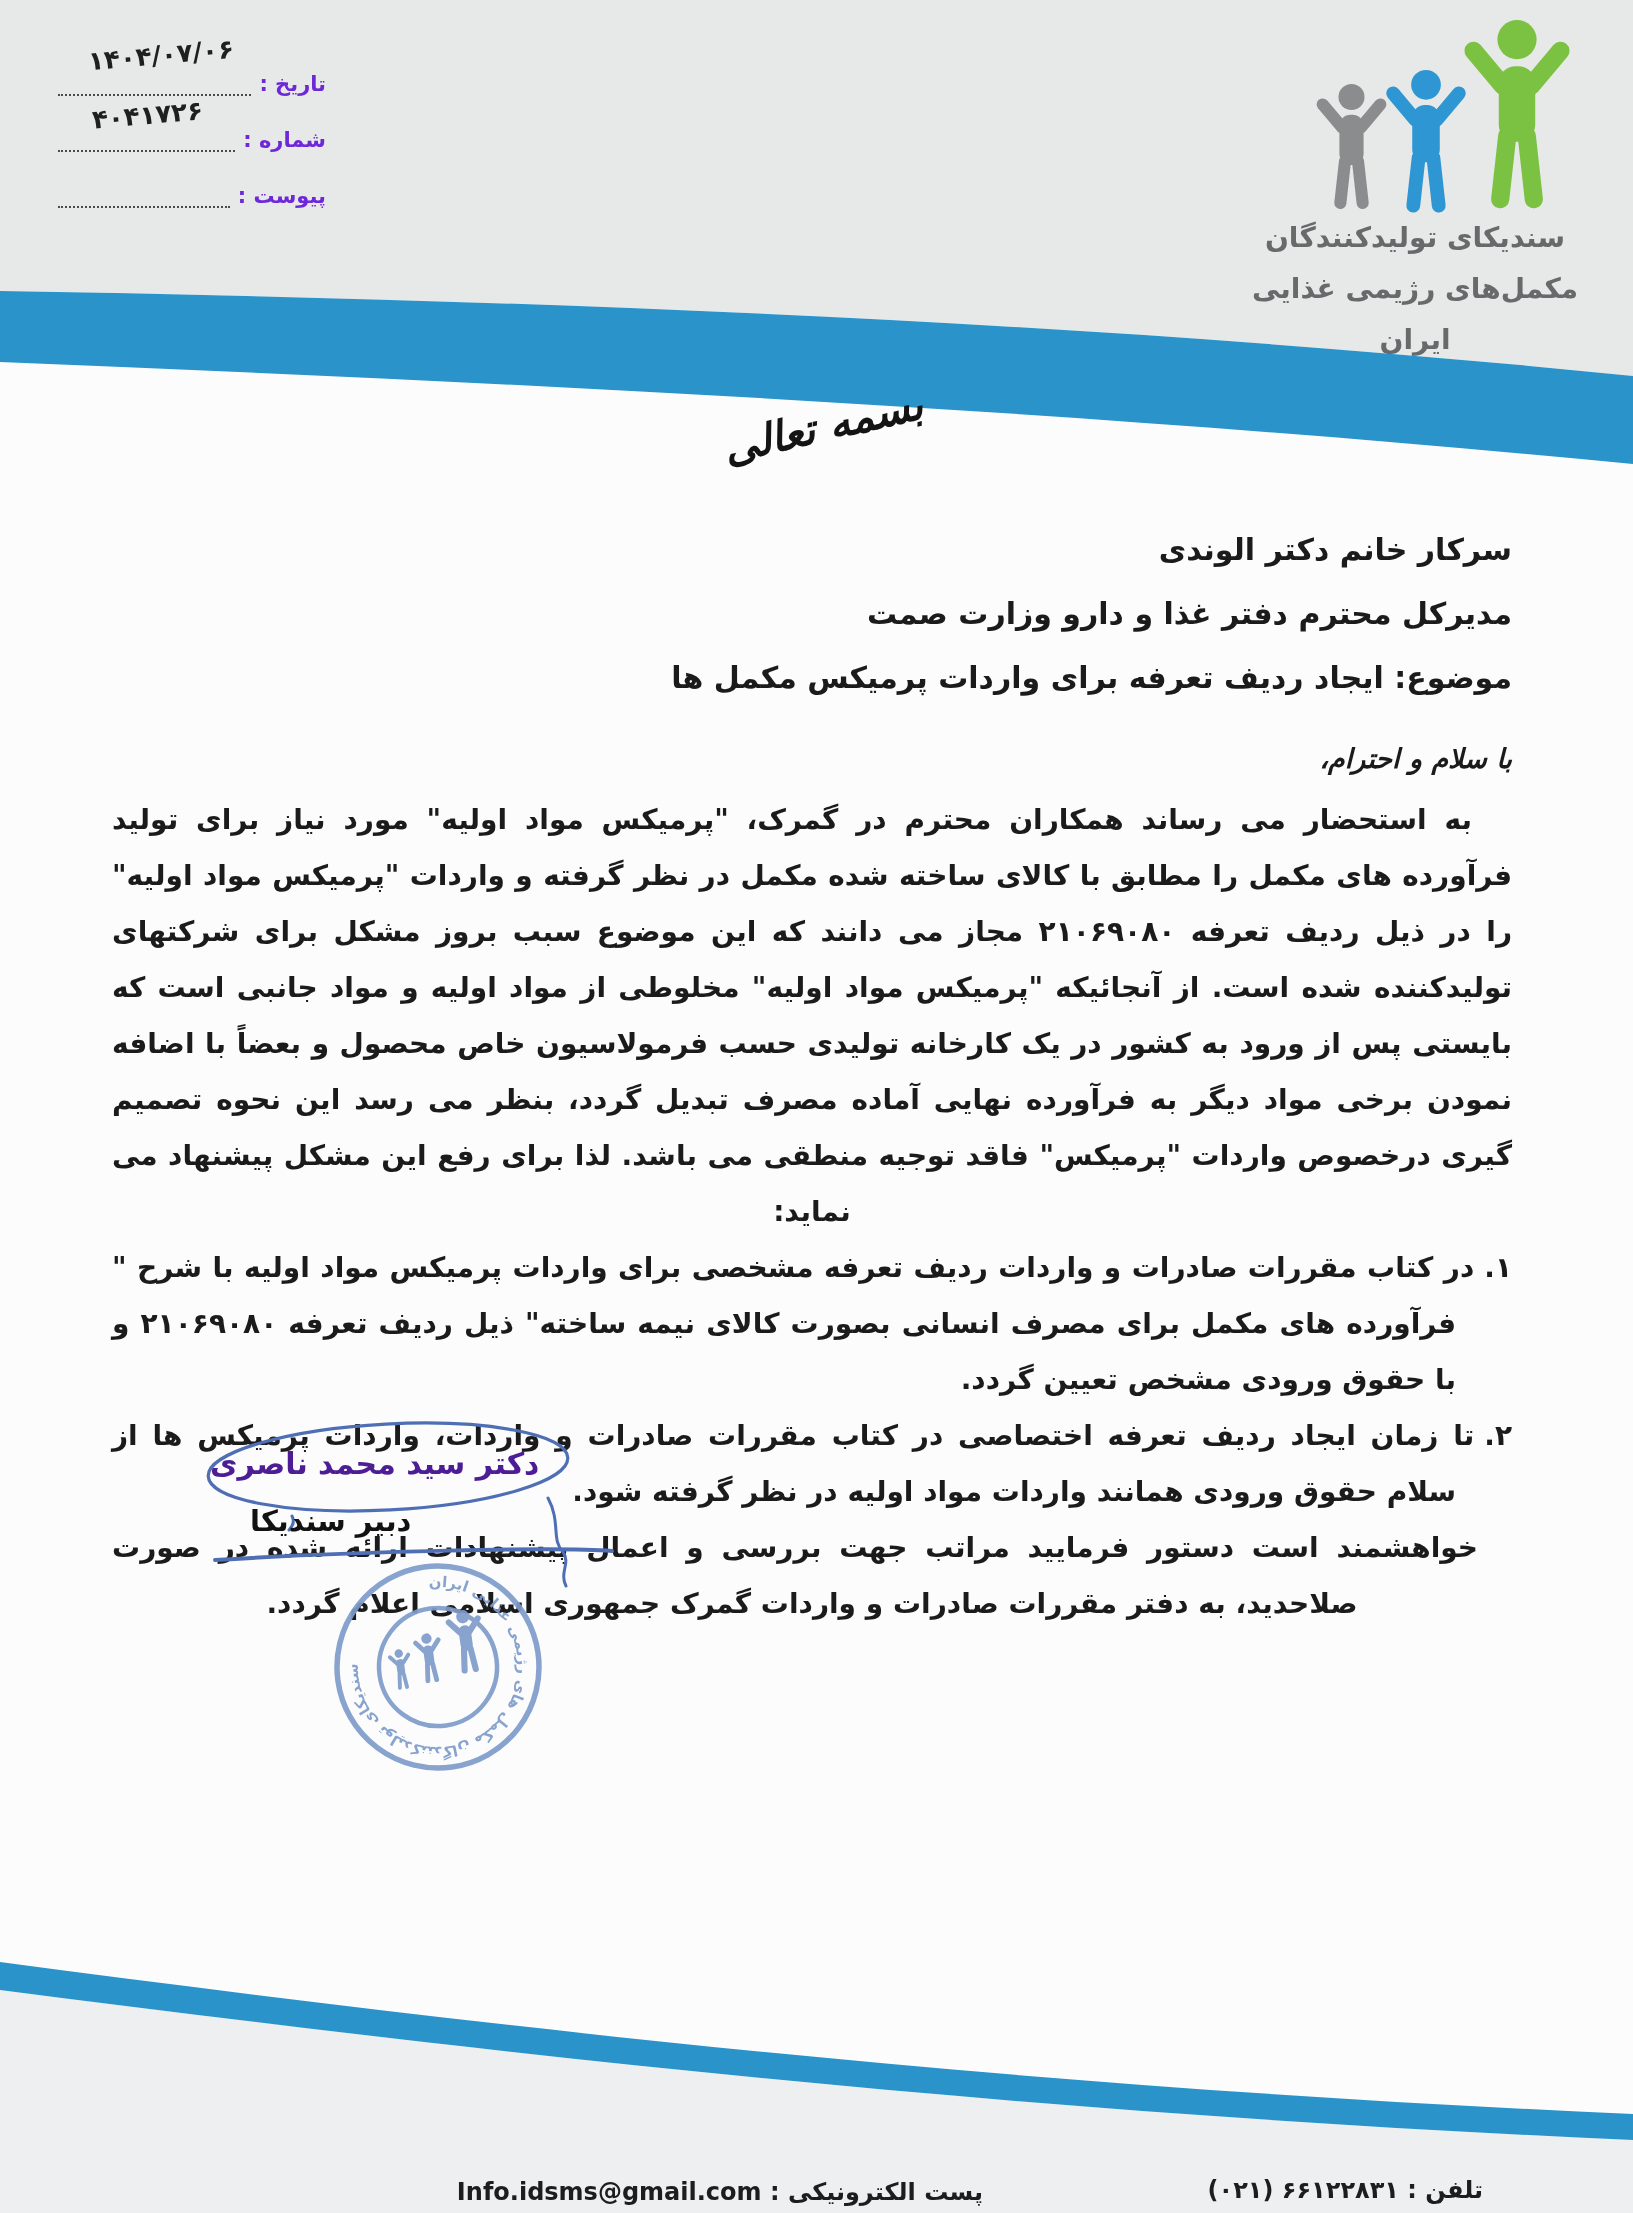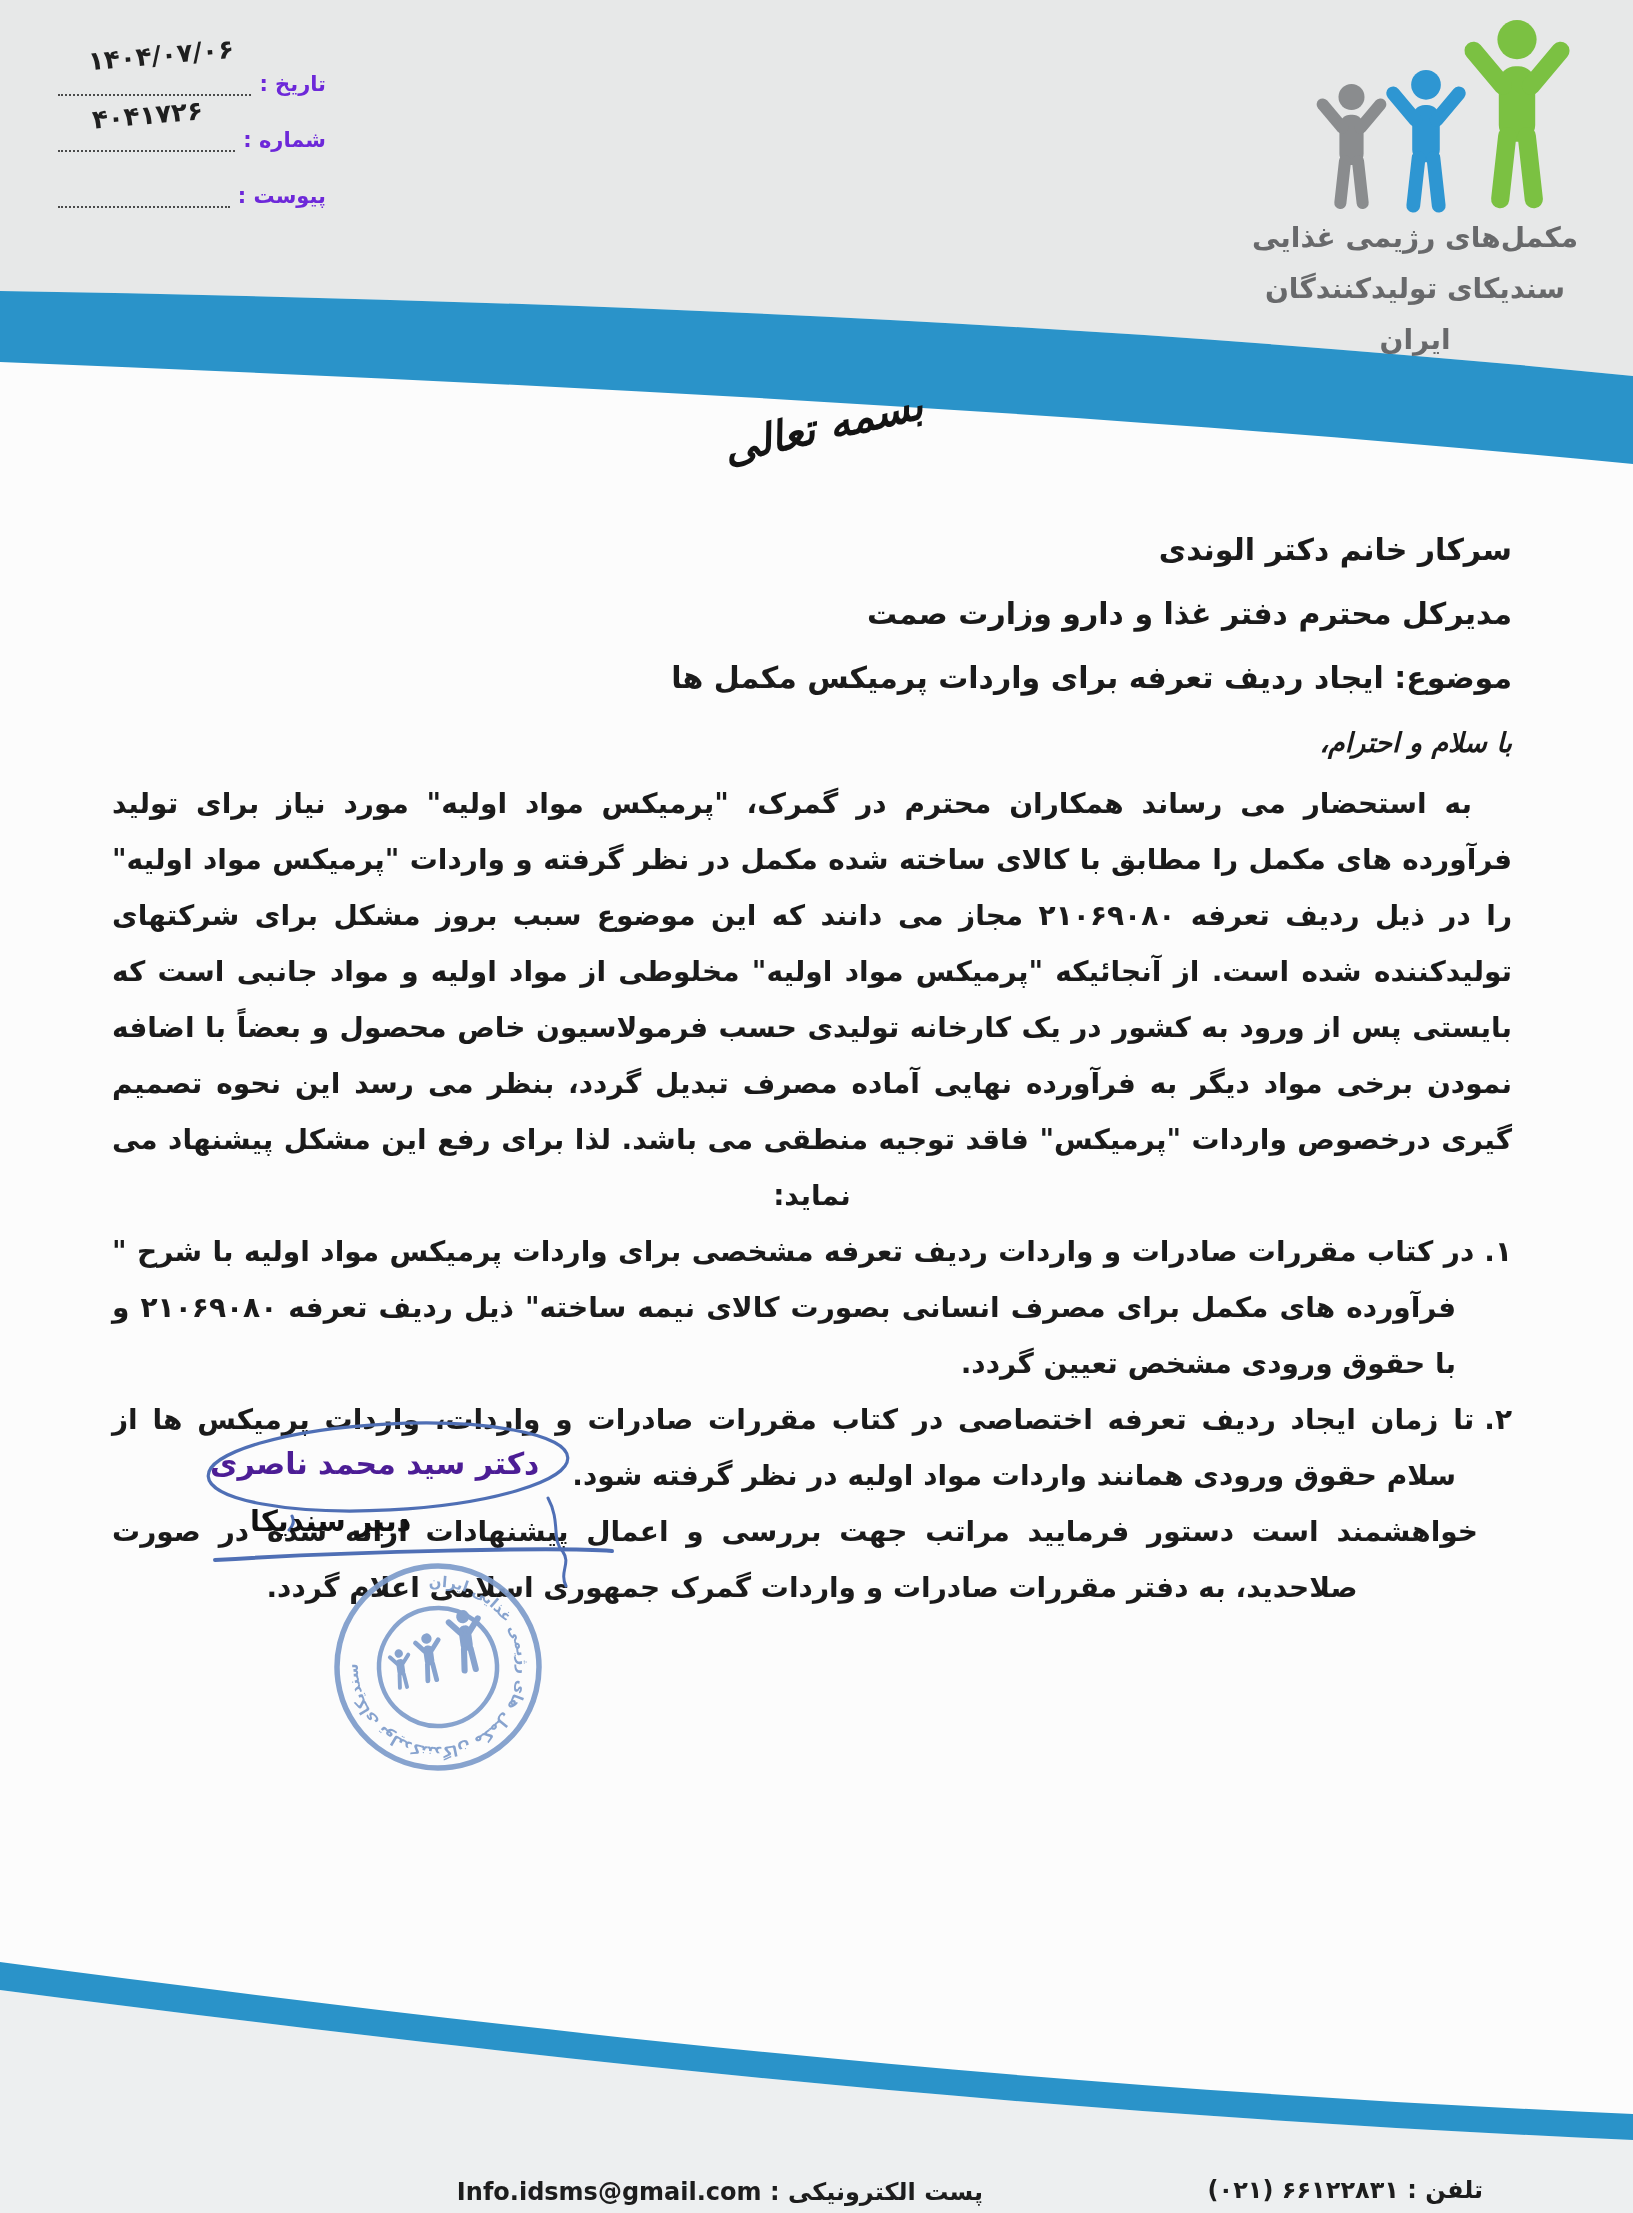--- a/index.html
+++ b/index.html
@@ -19,21 +19,21 @@
   .orgname{position:absolute;left:1235px;top:212px;width:360px;text-align:center;
            font-weight:bold;font-size:28px;line-height:51px;color:#68696b;}
 
   
   .besmele{position:absolute;left:688px;top:402px;width:270px;text-align:center;
            font-size:42px;font-weight:bold;font-style:italic;color:#141414;transform:rotate(-13deg);}
 
   
   .body-block{position:absolute;top:530px;right:121px;left:112px;direction:rtl;color:#1b1b1b;}
   .addr{font-size:30px;font-weight:bold;line-height:40px;margin-bottom:24px;}
-  .addr.last{margin-bottom:28px;}
+  .addr.last{margin-bottom:44px;}
   .salutation{font-size:27px;font-weight:600;font-style:italic;line-height:34px;margin-bottom:16px;}
   .para{font-size:28px;font-weight:bold;line-height:56px;text-align:justify;margin:0;}
   .para.p1{text-indent:40px;text-align-last:center;}
   .item{font-size:28px;font-weight:bold;line-height:56px;text-align:justify;
         padding-right:56px;text-indent:-56px;margin:0;}
   .closing{font-size:28px;font-weight:bold;line-height:56px;text-align:justify;text-align-last:center;
            text-indent:34px;margin:0;}
   .marker{margin-left:10px;}
 
   
@@ -86,22 +86,22 @@
         <path d="M43,83 L38,128" stroke="currentColor" stroke-width="13" stroke-linecap="round" fill="none"></path>
         <path d="M57,83 L62,128" stroke="currentColor" stroke-width="13" stroke-linecap="round" fill="none"></path>
       </g>
     </defs>
     <use href="#person" transform="translate(10,72) scale(0.93)" style="color:#8a8c8e"></use>
     <use href="#person" transform="translate(78,58) scale(1.06)" style="color:#2e96d2"></use>
     <use href="#person" transform="translate(152,8) scale(1.40)" style="color:#7bc142"></use>
   </svg>
 
   <div class="orgname">
+    <div>سندیکای تولیدکنندگان</div>
     <div>مکمل‌های رژیمی غذایی</div>
-    <div>سندیکای تولیدکنندگان</div>
     <div>ایران</div>
   </div>
 
   <div class="besmele">بسمه تعالی</div>
 
   <div class="body-block">
     <div class="addr">سرکار خانم دکتر الوندی</div>
     <div class="addr">مدیرکل محترم دفتر غذا و دارو وزارت صمت</div>
     <div class="addr last">موضوع: ایجاد ردیف تعرفه برای واردات پرمیکس مکمل ها</div>
     <div class="salutation">با سلام و احترام،</div>

